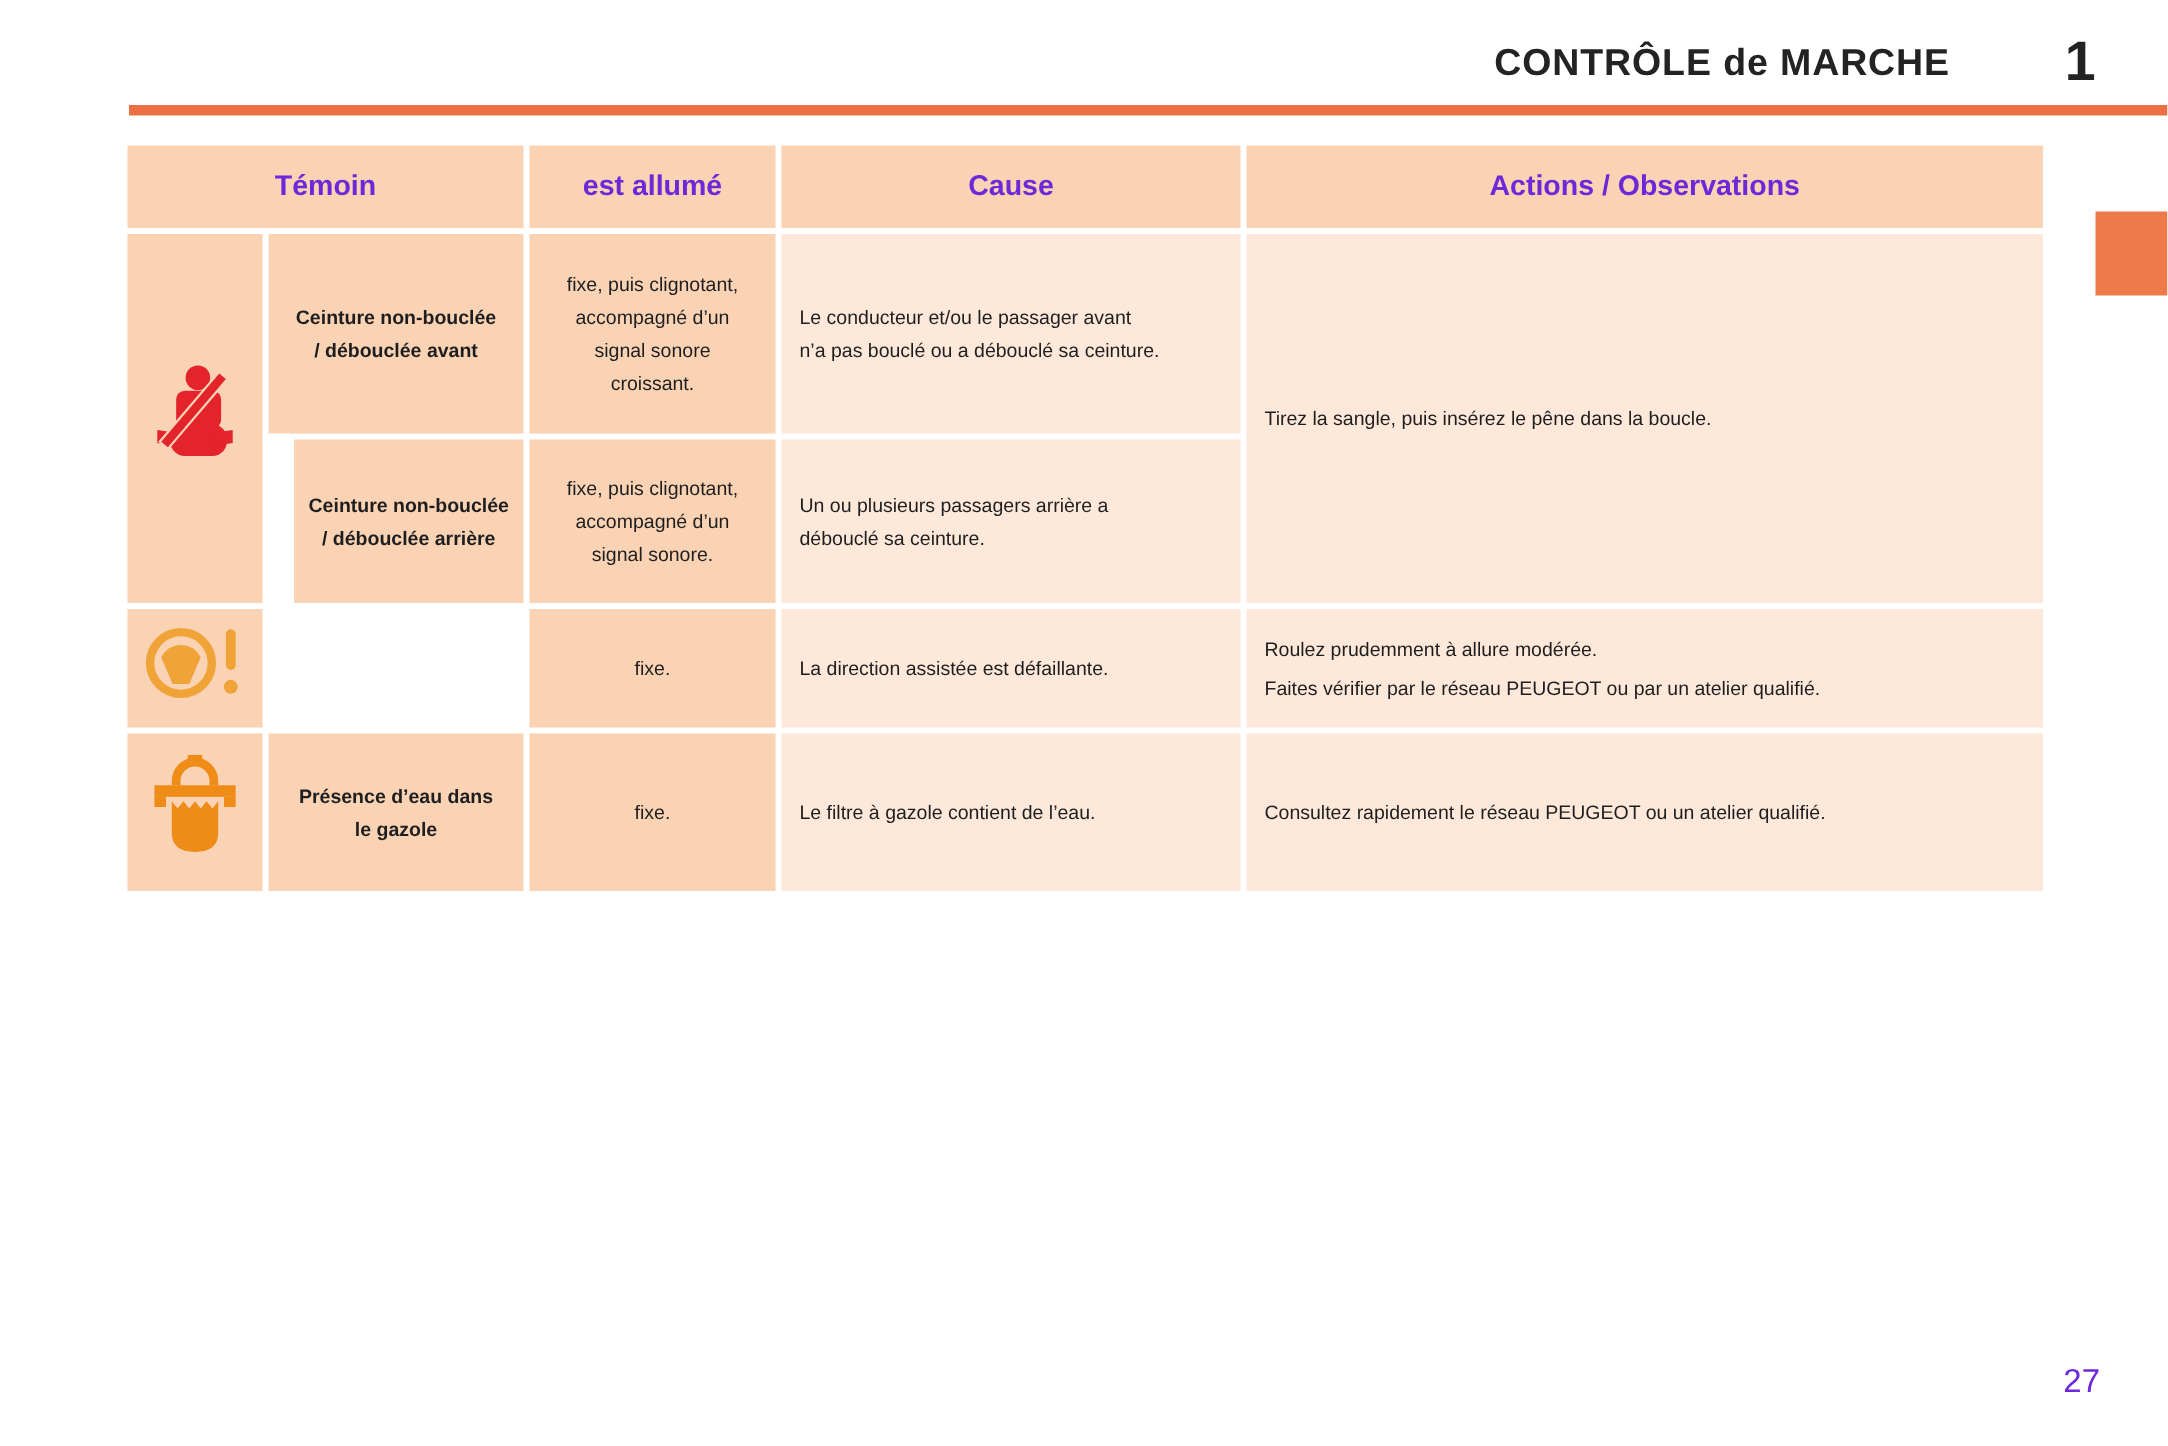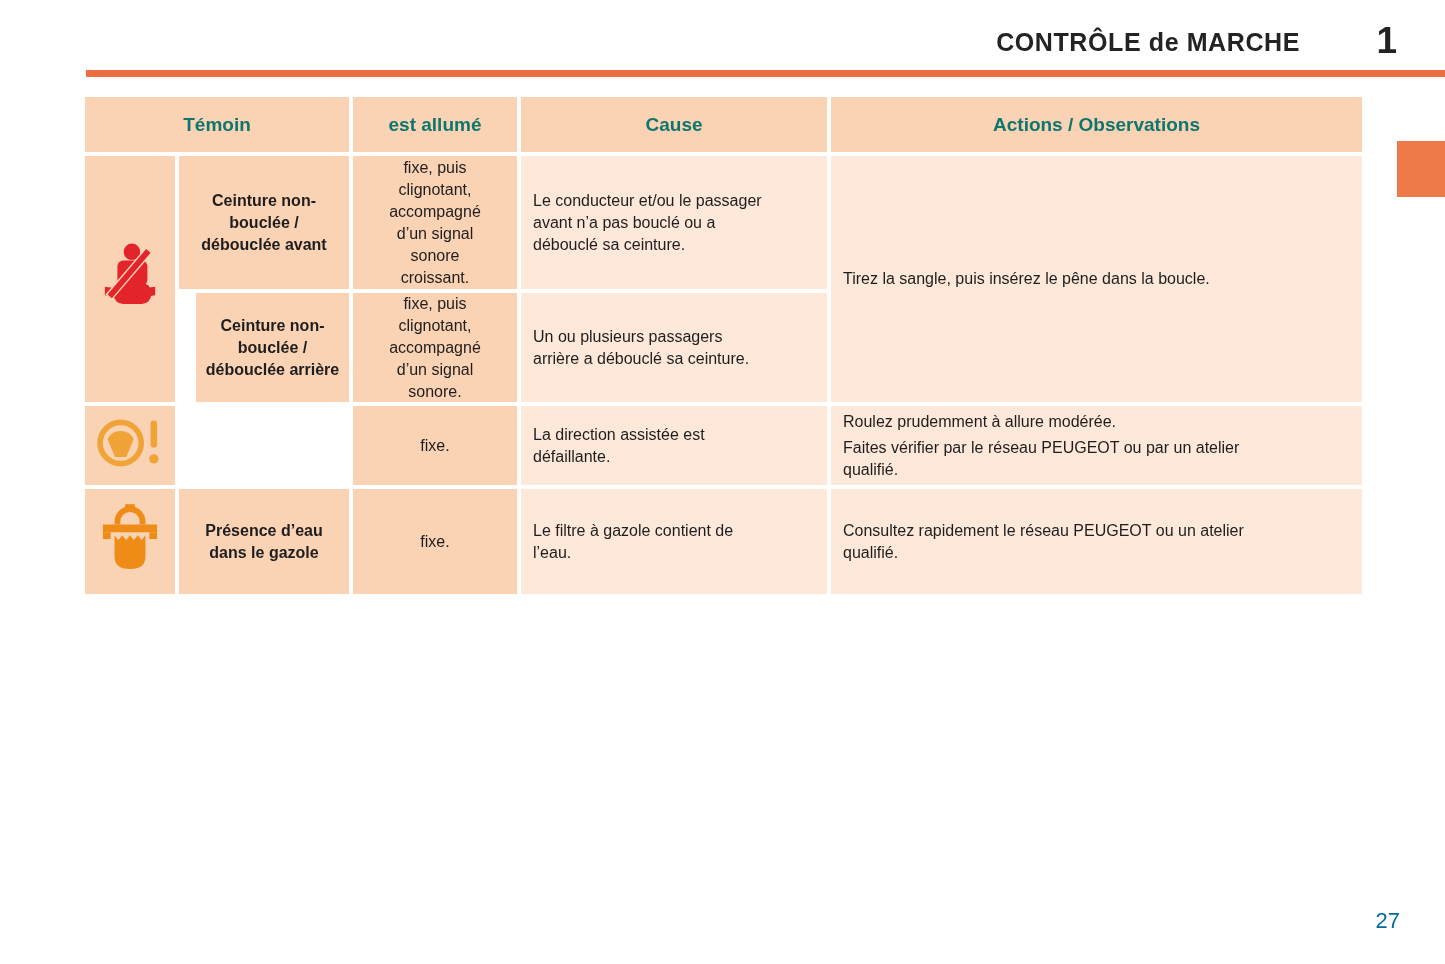--- a/index.html
+++ b/index.html
@@ -21,37 +21,37 @@
   .header-rule{
     position:absolute;top:70px;left:86px;right:0;height:7px;
     background:#ec6f43;
   }
   .chapter-tab{
     position:absolute;top:141px;right:0;width:48px;height:56px;
     background:#ee7a4a;
   }
   .page-number{
     position:absolute;top:908px;right:45px;
-    font-size:22px;color:#0369a1;
+    font-size:22px;color:#6d28d9;
   }
   
   .warning-table{
     position:absolute;left:85px;top:97px;
     display:grid;
     grid-template-columns:90px 170px 164px 306px 531px;
     grid-template-rows:55px 133px 109px 79px 105px;
     gap:4px;
   }
   .cell{
     display:flex;flex-direction:column;align-items:center;justify-content:center;
-    text-align:center;font-size:16px;line-height:22px;
+    text-align:center;font-size:13px;line-height:22px;
   }
   .dark{background:#fad2b4;}
   .light{background:#fde8da;}
-  .cell.head{font-weight:700;font-size:19px;color:#0f766e;}
+  .cell.head{font-weight:700;font-size:19px;color:#6d28d9;}
   .cell.left{align-items:flex-start;text-align:left;padding:6px 10px 6px 12px;box-sizing:border-box;}
   .cell p{margin:2px 0;}
   .label p{font-weight:700;max-width:140px;margin:0 auto;}
   .lit p{max-width:120px;margin:0 auto;}
   .cause p{max-width:240px;}
   .actions p{max-width:450px;}
   .actions p.narrow{max-width:400px;}
   
   .h-temoin{grid-column:1/3;grid-row:1;}
   .h-lit{grid-column:3;grid-row:1;}

